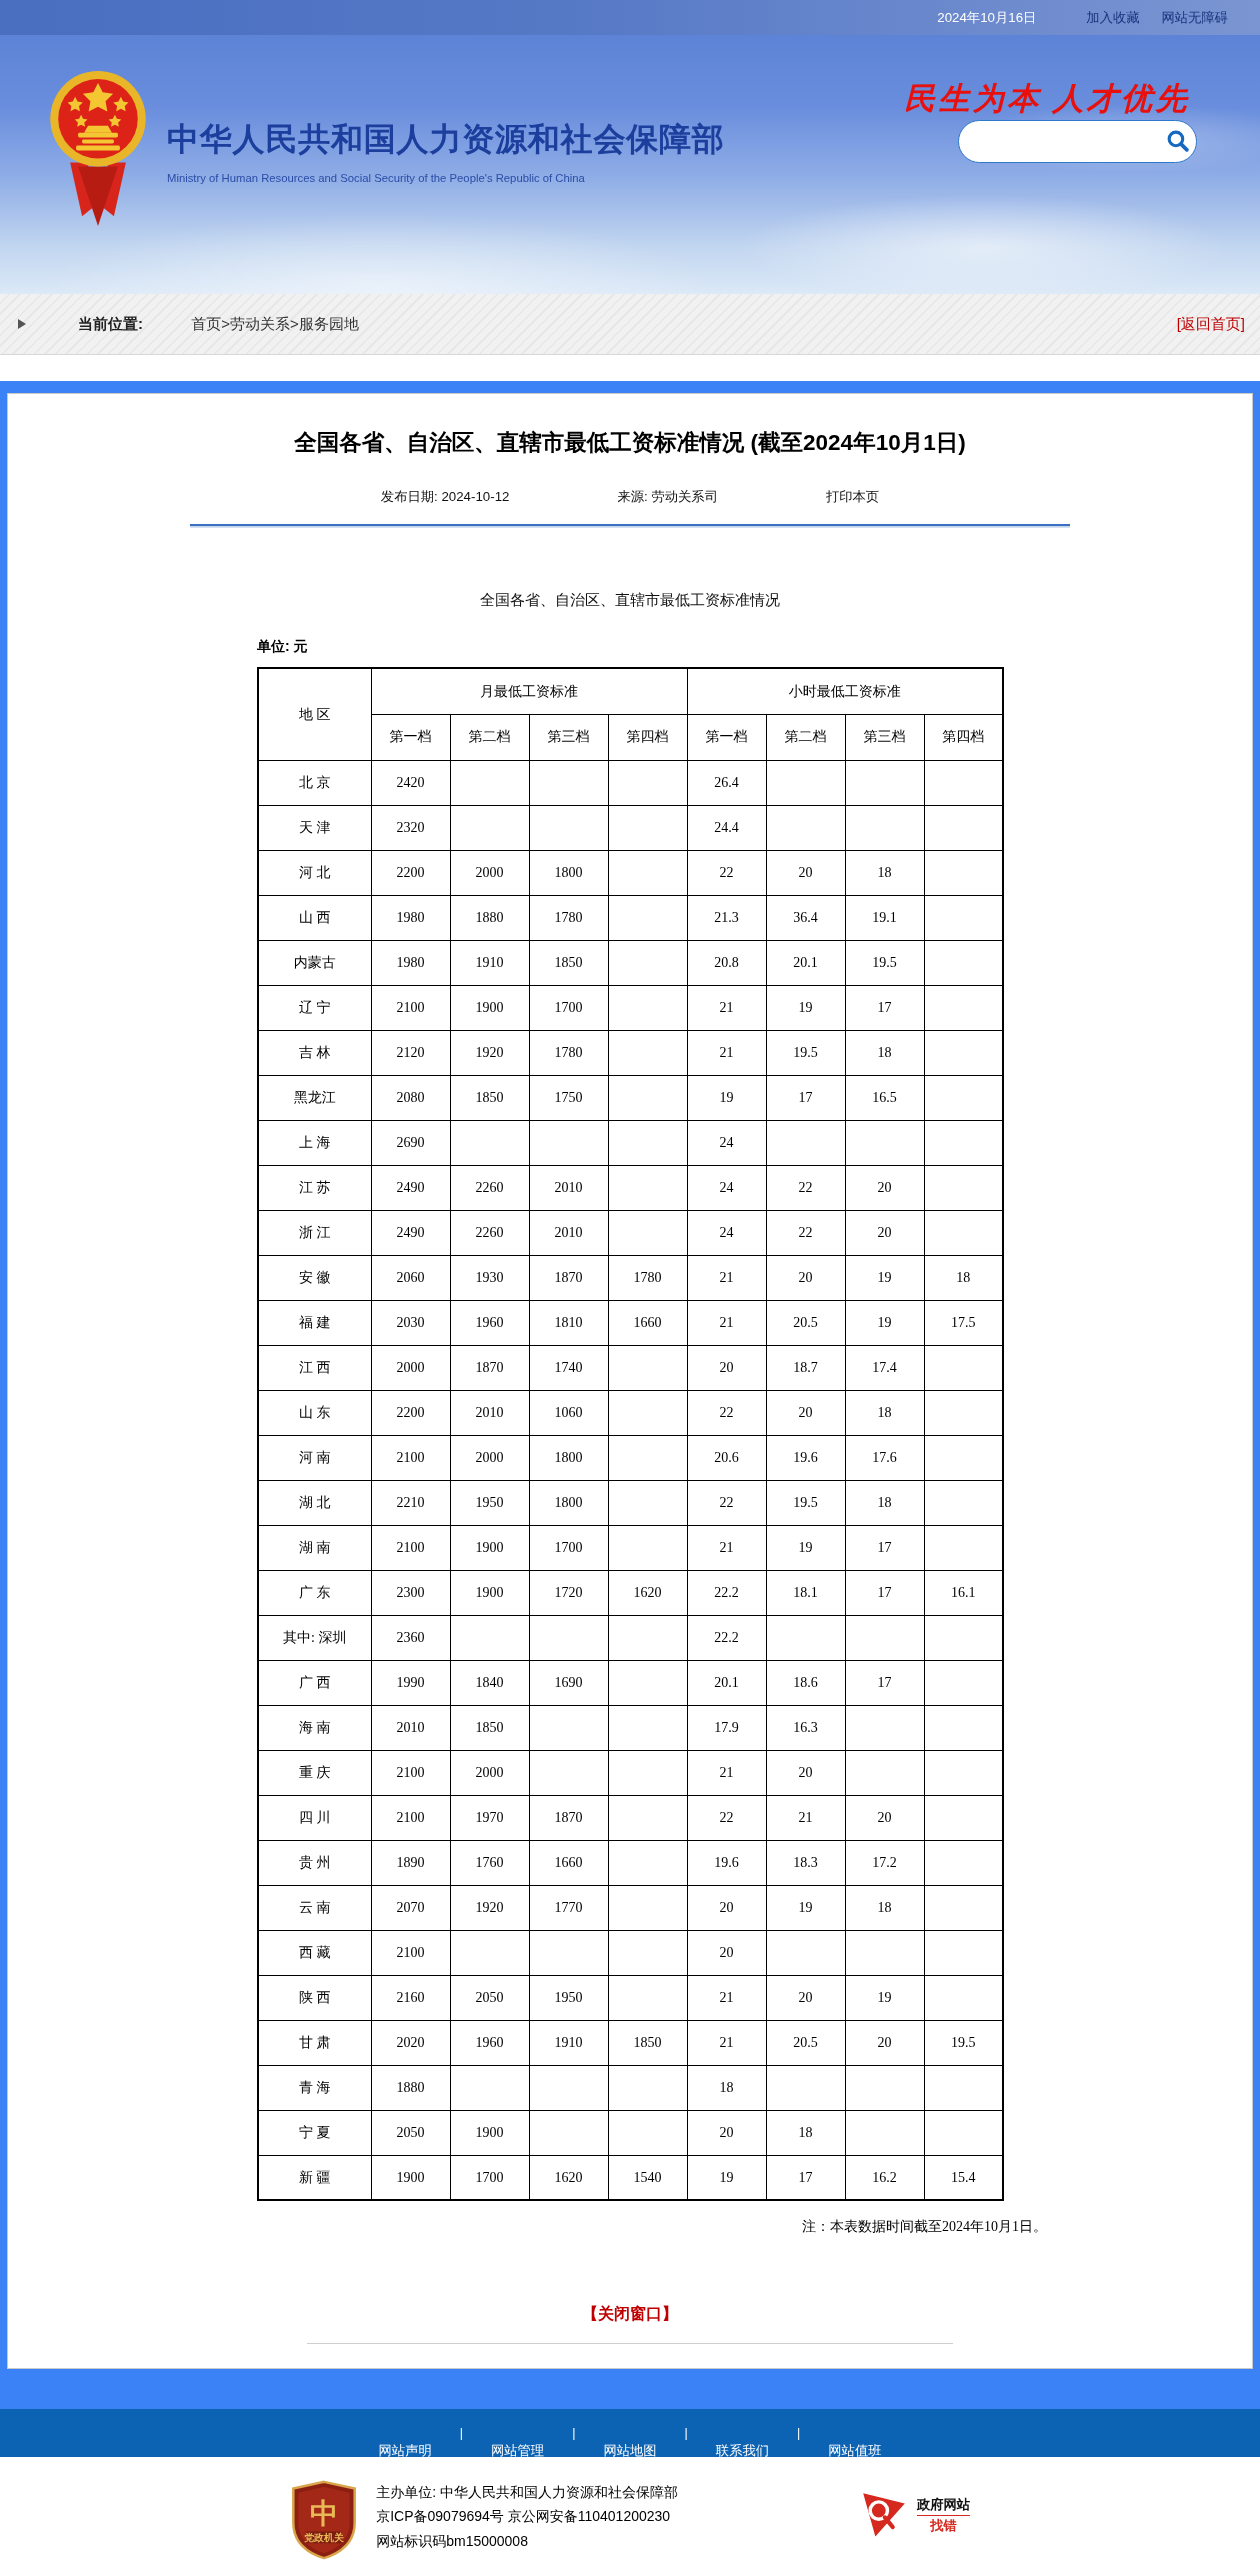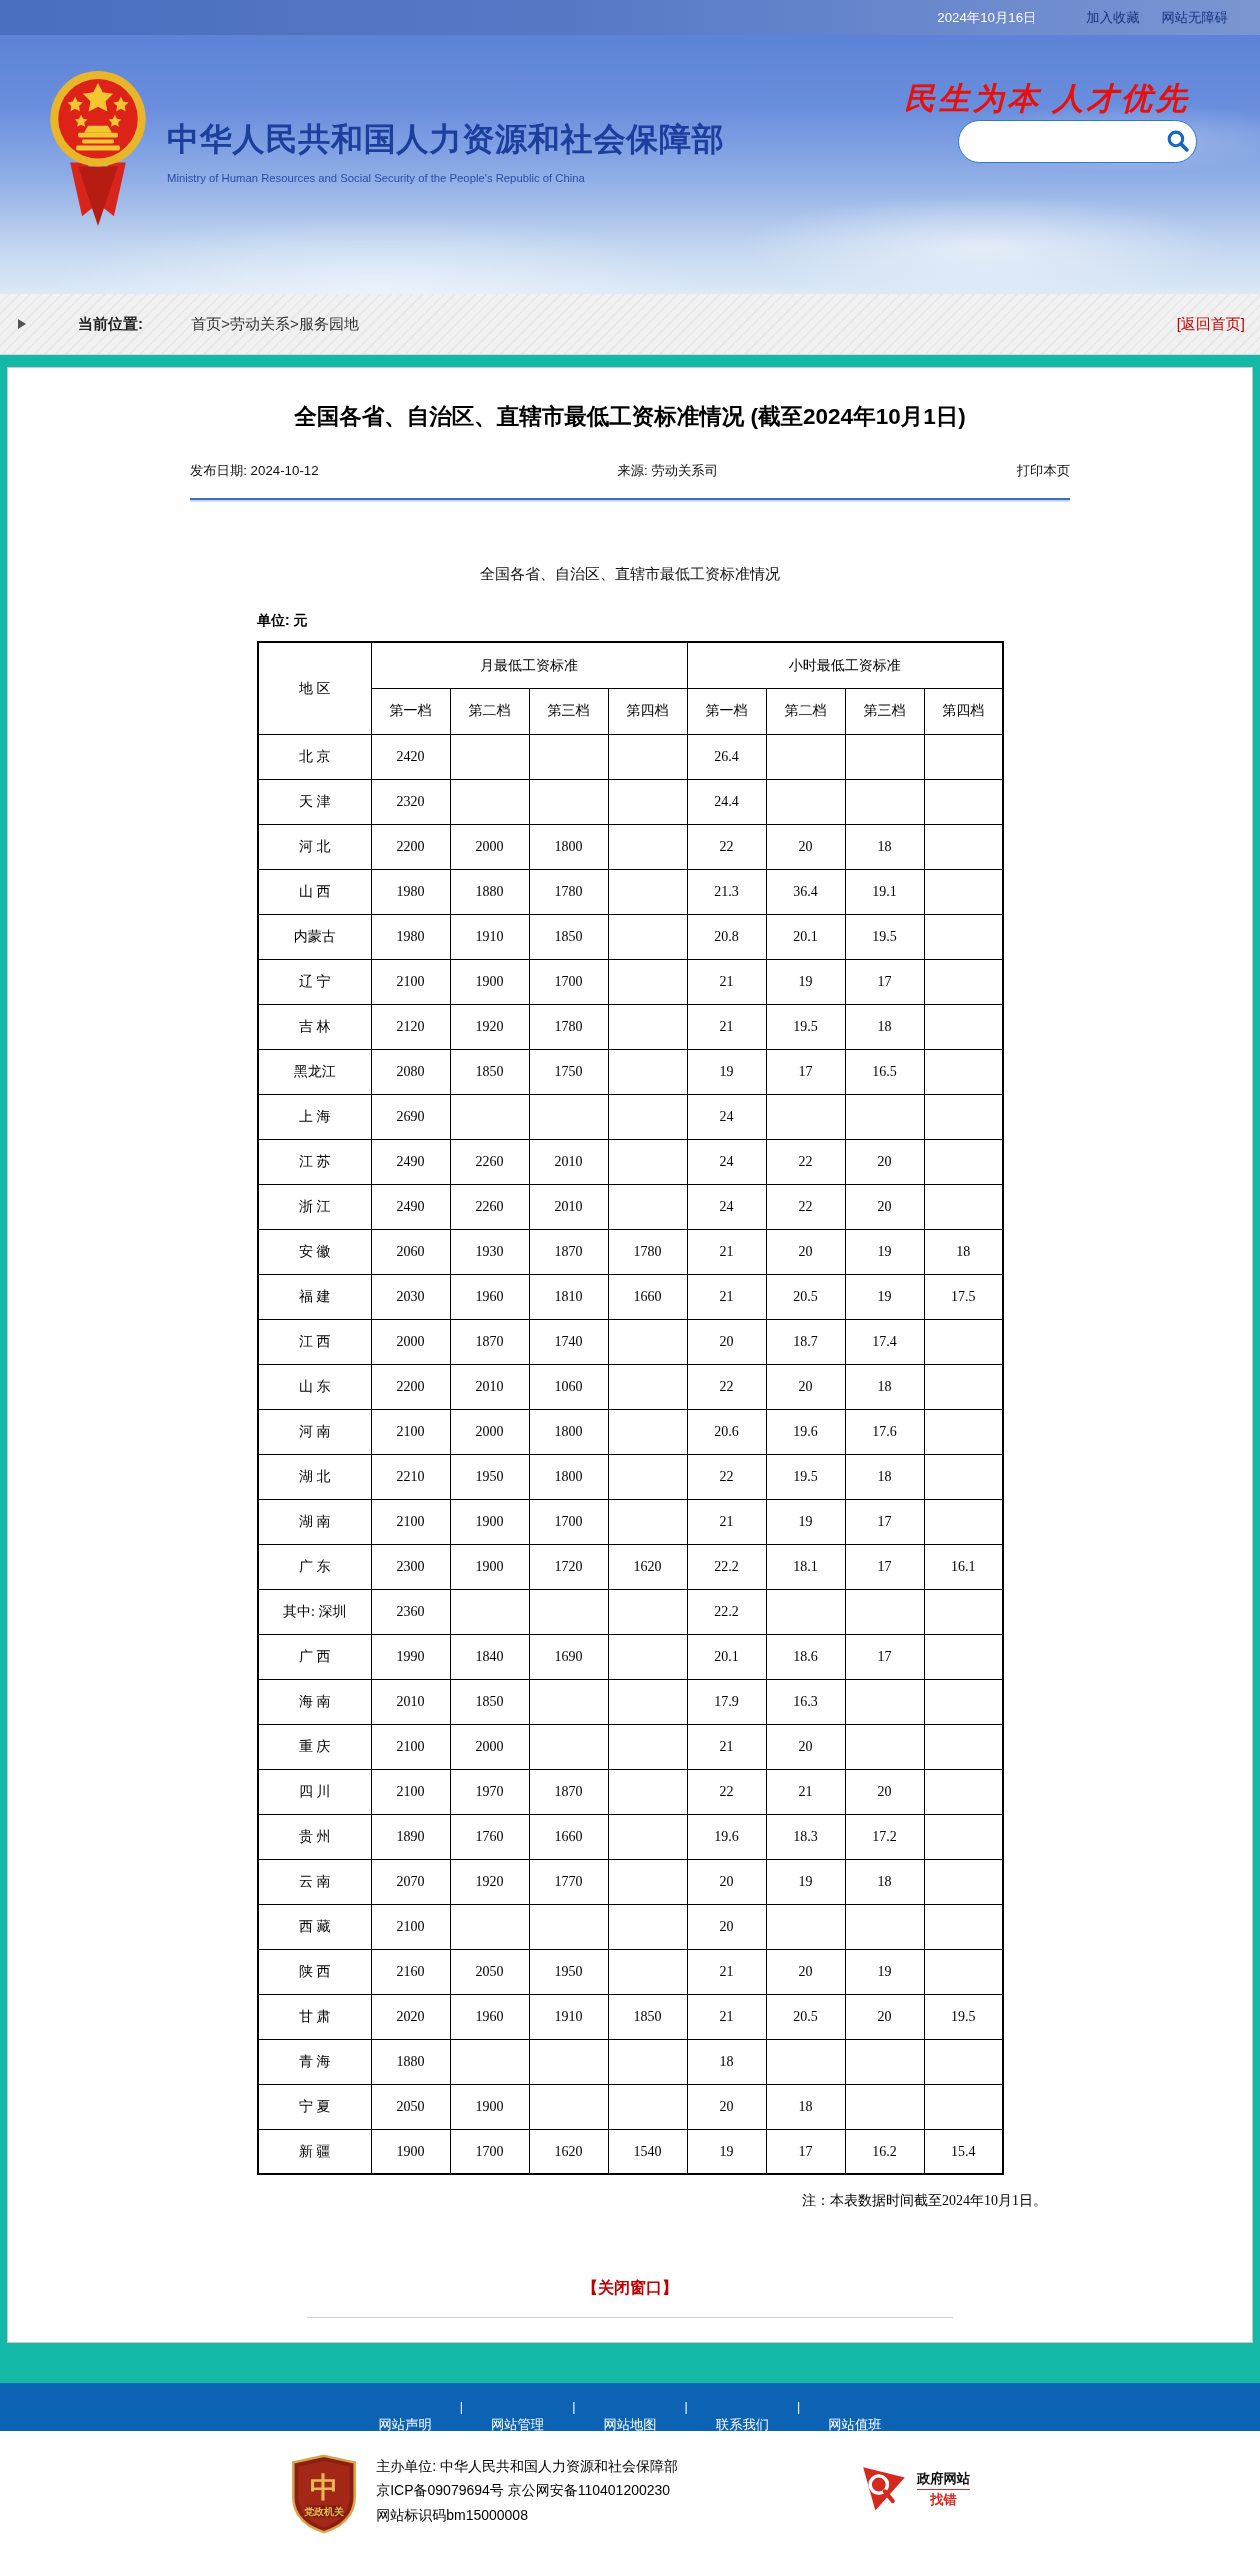--- a/index.html
+++ b/index.html
@@ -38,25 +38,25 @@
   .breadcrumb { height:61px; display:flex; align-items:center; padding:0 16.7px;
       background:repeating-linear-gradient(135deg,#f1f1f1 0 5.8px,#e7e7e7 5.8px 7.5px);
       border-bottom:0.8px solid #d7d7d7; position:relative;gap:40px; }
   .bc-arrow { width:0; height:0; border-left:8.3px solid #555; border-top:5.8px solid transparent;
       border-bottom:5.8px solid transparent; margin:0 11.7px 0 1.7px; }
   .bc-label { font-size:15px; font-weight:bold; color:#222; margin-right:8.3px; }
   .bc-path { font-size:15px; color:#333; }
   .bc-back { position:absolute; right:15px; color:#c00000; font-size:15px; }
 
   
-  .main { background:#14b8a6; padding:11.7px 6.7px 40px; }
+  .main { background:#3b82f6; padding:11.7px 6.7px 40px;margin-top:26px; }
   .card { background:#fff; border:0.8px solid #c9c9c9; min-height:1976px; padding:33px 0 22px; }
   .card-inner { width:880px; margin:0 auto; }
   .page-title { text-align:center; font-size:22.5px; font-weight:bold; color:#000; }
-  .meta { display:flex; justify-content:space-between; margin-top:30px;
+  .meta { display:flex; justify-content:center; gap:108px; margin-top:30px;
           font-size:13.3px; color:#111; }
   .meta a { color:#111; }
   .rule { height:1.7px; background:#3a6fc1; margin-top:18.3px; box-shadow:0 1.7px 0 rgba(120,160,210,.45); }
   .tbl-caption { text-align:center; font-size:15px; color:#111; margin-top:65px;
           font-family:"Liberation Serif","DejaVu Serif",serif; }
   .tbl-wrap { width:746px; margin:0 auto; }
   .unit { font-size:14px; font-weight:bold; color:#000; margin:28px 0 11.7px; }
 
   table.wage { border-collapse:collapse; width:746px; table-layout:fixed;
           font-family:"Liberation Serif","DejaVu Serif",serif; border:2.5px solid #000; }

